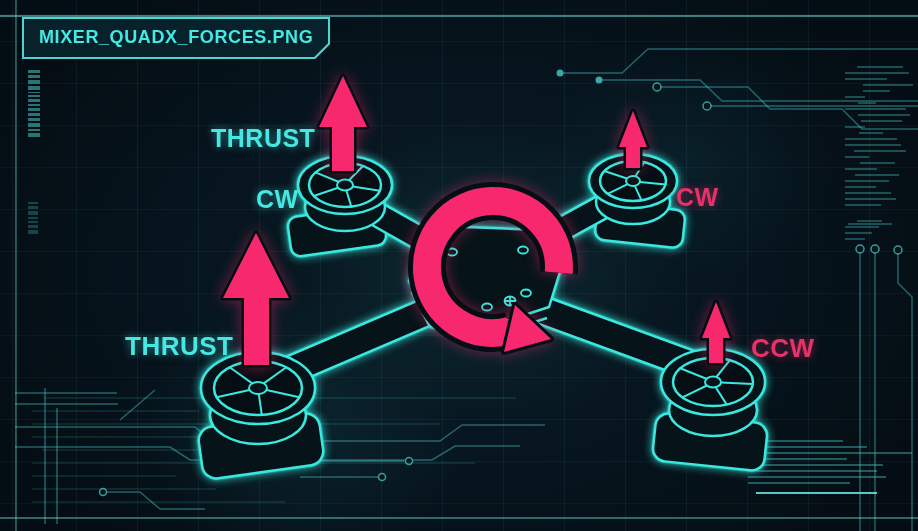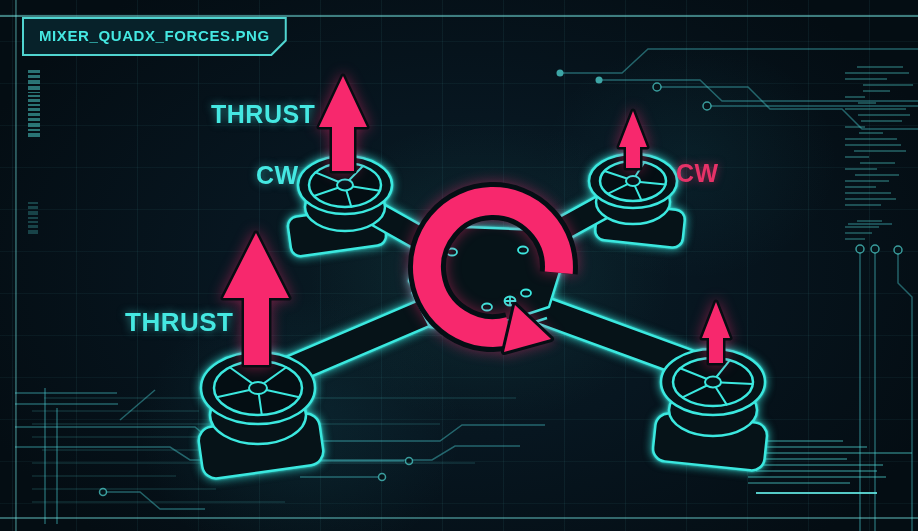--- a/index.html
+++ b/index.html
@@ -24,22 +24,22 @@
   .acc-bottom{left:0;top:517px;width:918px;height:2px;opacity:.8;}
   .acc-left{left:15px;top:0;width:2px;height:531px;opacity:.6;}
   svg.layer{position:absolute;left:0;top:0;}
   #drone-svg{filter:drop-shadow(0 0 5px rgba(54,232,222,0.5)) drop-shadow(0 0 1px rgba(54,232,222,0.85));}
   #pink-svg{filter:drop-shadow(0 0 7px rgba(247,40,109,0.45));}
   .badge{position:absolute;left:22px;top:17px;background:rgba(86,226,220,0.92);padding:2px;
     clip-path:polygon(0 0,100% 0,100% calc(100% - 15px),calc(100% - 15px) 100%,0 100%);
     filter:drop-shadow(0 0 6px rgba(60,220,215,0.45));}
   .badge-in{background:#07222a;padding:8px 15px 9px 15px;
     clip-path:polygon(0 0,100% 0,100% calc(100% - 14px),calc(100% - 14px) 100%,0 100%);}
-  .badge-in span{color:var(--cyan);font-size:15px;font-weight:bold;letter-spacing:.6px;}
-  .lbl{position:absolute;font-weight:bold;letter-spacing:.5px;white-space:pre;}
+  .badge-in span{color:var(--cyan);font-size:18px;font-weight:bold;letter-spacing:.6px;}
+  .lbl{position:absolute;font-weight:bold;letter-spacing:.5px;white-space:pre;margin-top:24px;}
   .lbl.cy{color:var(--cyan);text-shadow:0 0 9px rgba(70,230,225,0.55);}
   .lbl.pk{color:var(--pinkText);text-shadow:0 0 9px rgba(240,50,110,0.5);}
   #thrust-fl{left:211px;top:100px;font-size:25px;}
   #cw-fl{left:256px;top:161px;font-size:25px;}
   #cw-fr{left:676px;top:159px;font-size:25px;}
   #roll-lbl{left:596px;top:240px;font-size:23px;line-height:26px;}
   #thrust-rl{left:125px;top:307px;font-size:26px;}
   #ccw-rr{left:751px;top:309px;font-size:26px;}
   .codeblock{position:absolute;overflow:hidden;}
   .codeblock i{display:block;background:rgba(80,216,212,var(--a,0.3));}
@@ -252,13 +252,14 @@
   <div class="badge">
     <div class="badge-in">
       <span>MIXER_QUADX_FORCES.PNG</span>
     </div>
   </div>
 
   <div id="thrust-fl" class="lbl cy">THRUST</div>
   <div id="cw-fl" class="lbl cy">CW</div>
   <div id="cw-fr" class="lbl pk">CW</div>
   <div id="thrust-rl" class="lbl cy">THRUST</div>
+  <div id="ccw-rr" class="lbl pk">CCW</div>
 </div>
 
 </body></html>

